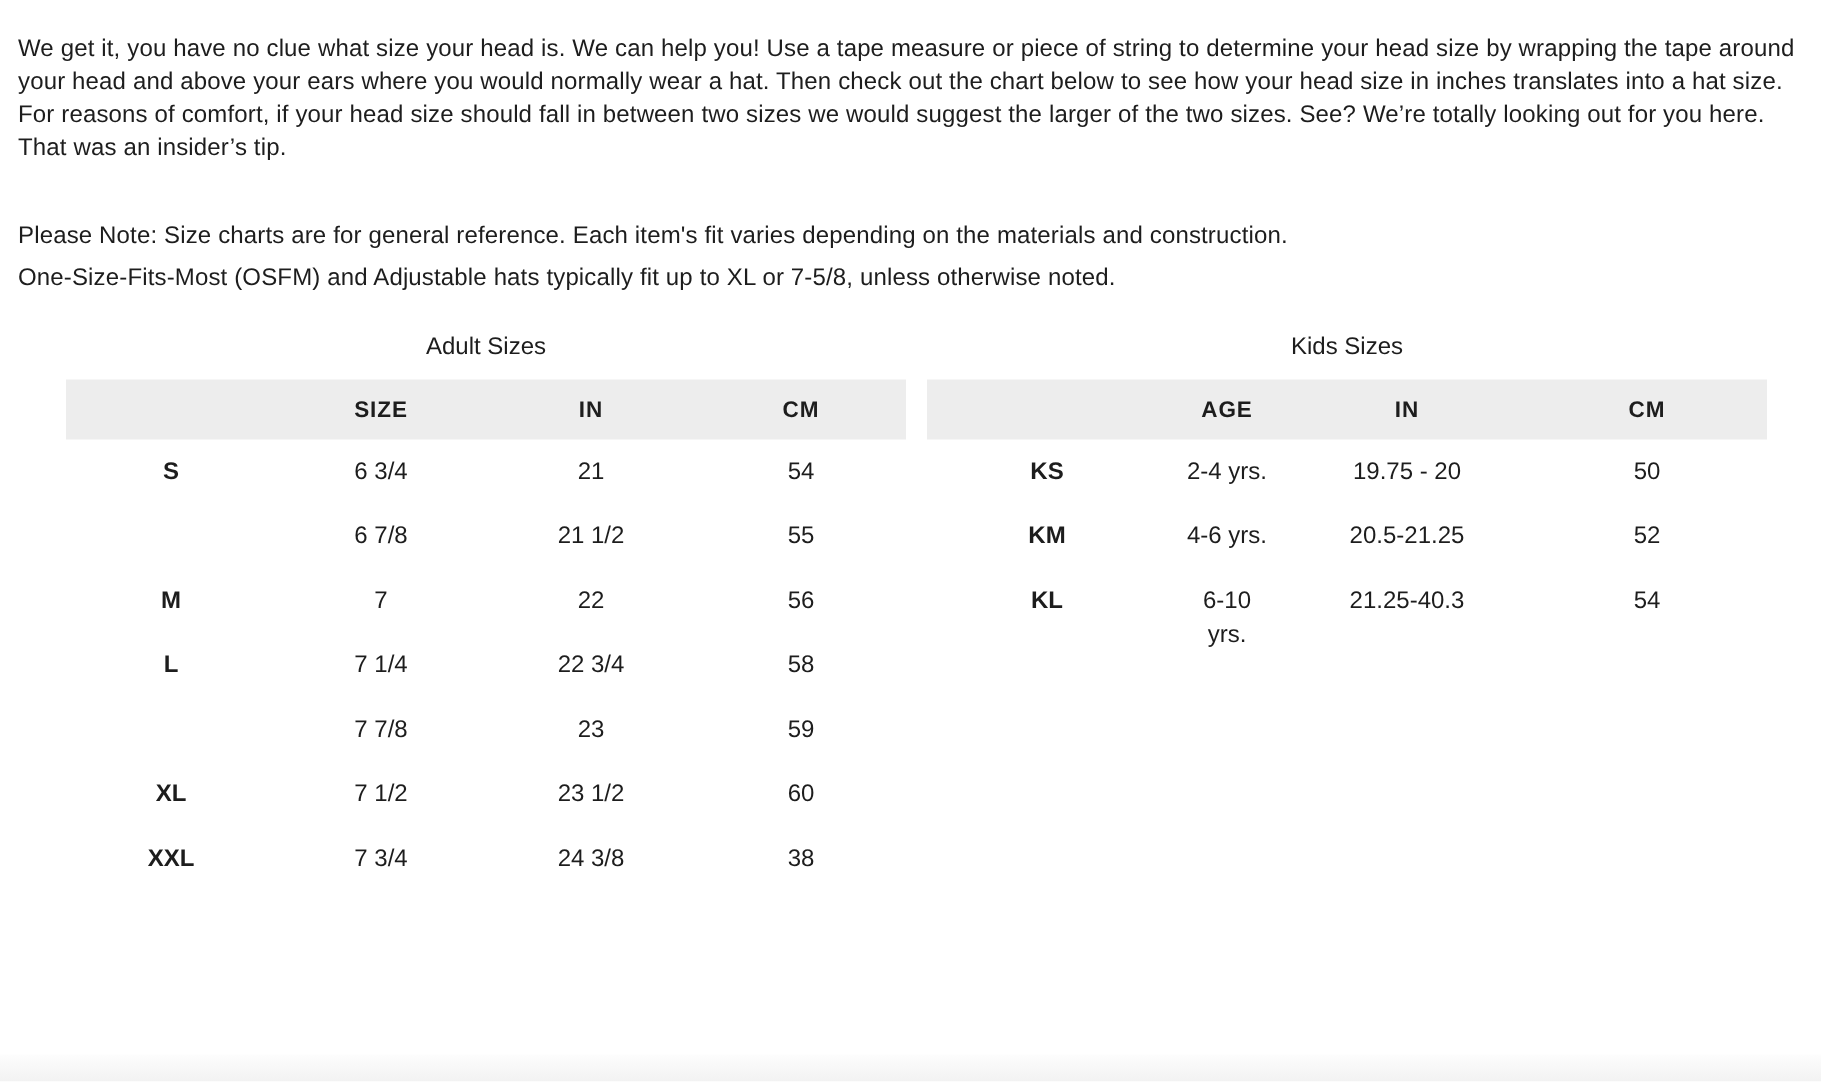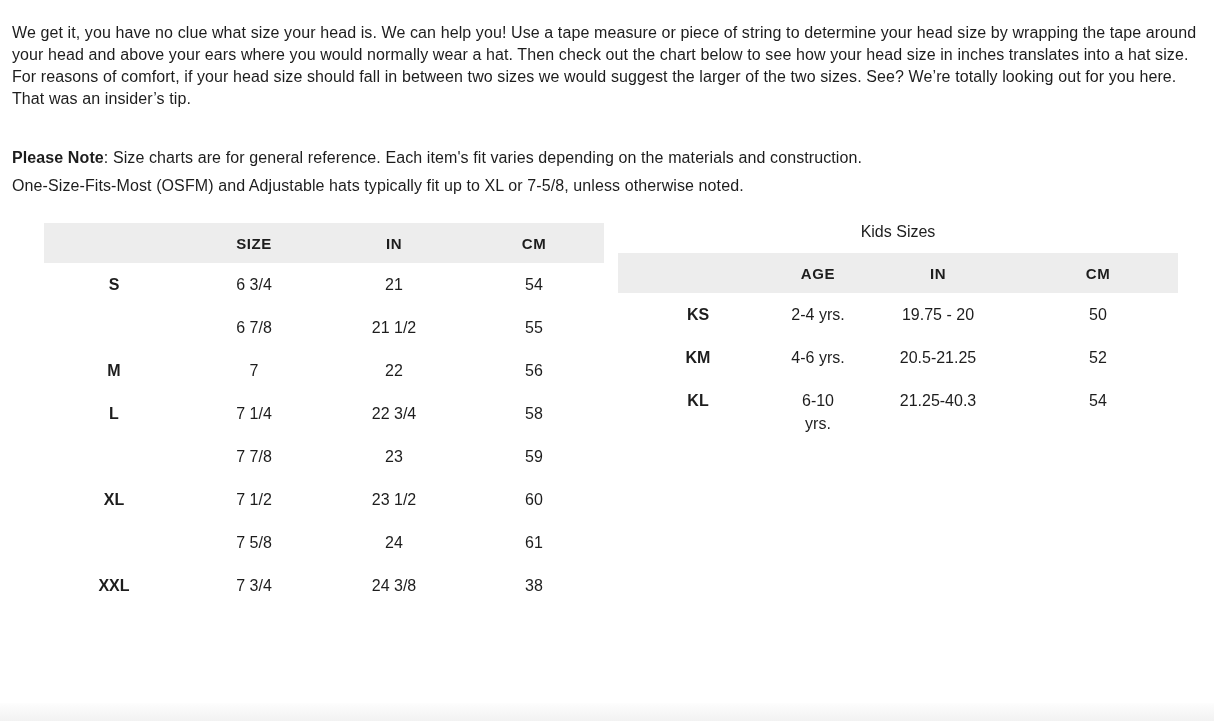--- a/index.html
+++ b/index.html
@@ -19,21 +19,21 @@
 
   .intro {
     margin: 0;
     line-height: 22px;
     letter-spacing: 0.1px;
     max-width: 1196px;
   }
 
   .note-block { margin-top: 34px; }
   .note-block p { margin: 0; line-height: 28px; letter-spacing: 0.1px; }
-  .note-label { font-weight: 700; }
+  .note-label { font-weight: 400; }
 
   .tables-region {
     display: flex;
     justify-content: space-between;
     margin: 23px 24px 0 32px;
   }
   .table-block { width: 560px; }
   .table-title {
     margin: 0 0 12px 0;
     text-align: center;
@@ -80,20 +80,21 @@
   <p class="intro">We get it, you have no clue what size your head is. We can help you! Use a tape measure or piece of string to determine your head size by wrapping the tape around your head and above your ears where you would normally wear a hat. Then check out the chart below to see how your head size in inches translates into a hat size. For reasons of comfort, if your head size should fall in between two sizes we would suggest the larger of the two sizes. See? We’re totally looking out for you here. That was an insider’s tip.</p>
 
   <div class="note-block">
     <p><span class="note-label">Please Note</span><span>: Size charts are for general reference. Each item's fit varies depending on the materials and construction.</span></p>
     <p>One-Size-Fits-Most (OSFM) and Adjustable hats typically fit up to XL or 7-5/8, unless otherwise noted.</p>
   </div>
 
   <div class="tables-region">
 
     <div class="table-block">
+      <h2 class="table-title">Adult Sizes</h2>
       <table>
         <colgroup>
           <col style="width:140px">
             <col style="width:140px">
             <col style="width:140px">
             <col style="width:140px">
         </colgroup>
         <thead>
             <tr>
               <th></th>
@@ -131,26 +132,20 @@
               <td></td>
               <td>7 7/8</td>
               <td>23</td>
               <td>59</td>
             </tr>
             <tr>
               <td>XL</td>
               <td>7 1/2</td>
               <td>23 1/2</td>
               <td>60</td>
-            </tr>
-            <tr>
-              <td></td>
-              <td>7 5/8</td>
-              <td>24</td>
-              <td>61</td>
             </tr>
             <tr>
               <td>XXL</td>
               <td>7 3/4</td>
               <td>24 3/8</td>
               <td>38</td>
             </tr>
           </tbody>
       </table>
     </div>

